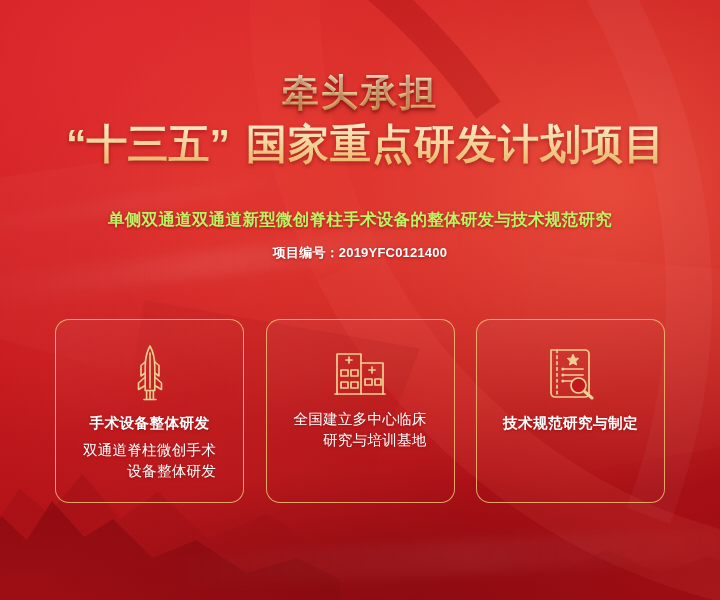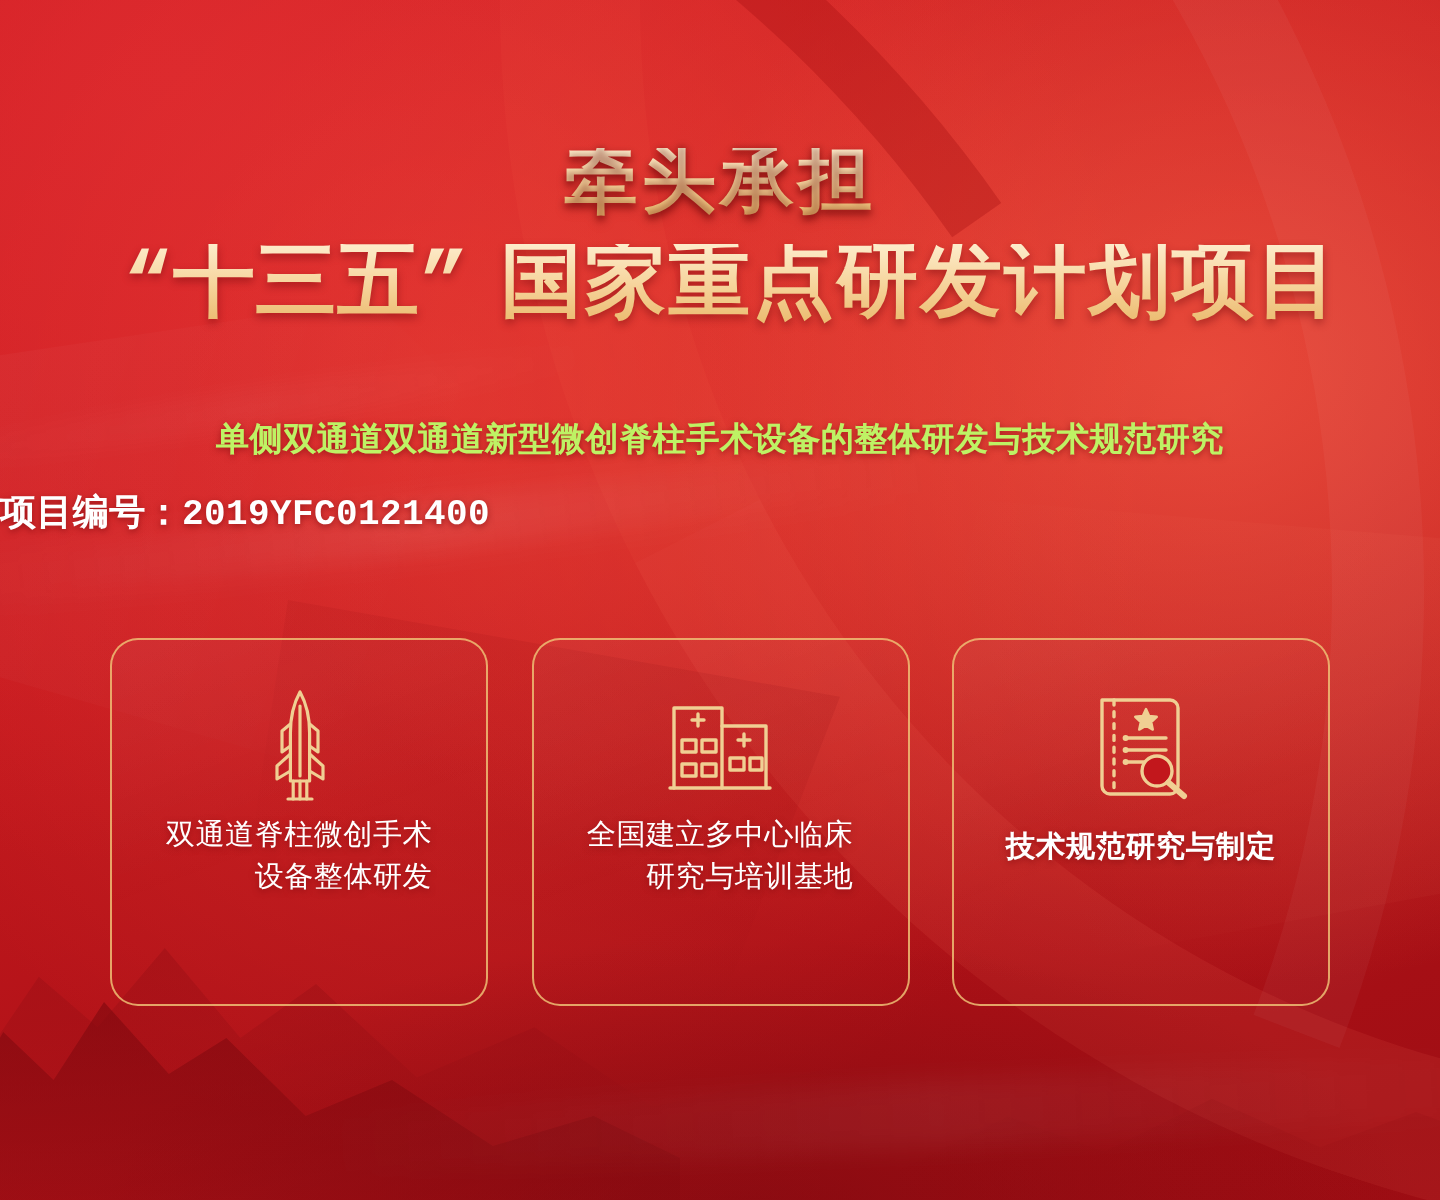--- a/index.html
+++ b/index.html
@@ -6,21 +6,21 @@
   html, body {
     margin: 0;
     padding: 0;
     background: #000;
   }
   #banner {
     position: relative;
     width: 720px;
     height: 600px;
     overflow: hidden;
-    font-family: Liberation Mono, monospace;
+    font-family: Liberation Sans, sans-serif;
     background: #c2171c;
     user-select: none;
   }
 
   
   .bg-base {
     position: absolute;
     inset: 0;
     background:
       radial-gradient(120% 90% at 82% 30%, #e03a2e 0%, rgba(224,58,46,0) 58%),
@@ -173,22 +173,23 @@
     font-weight: 700;
     letter-spacing: .3px;
     color: #bef264;
     text-shadow: 0 1px 3px rgba(110,5,10,.55);
     white-space: nowrap;
   }
   .projectno {
     position: absolute;
     left: 0; right: 0;
     top: 244px;
+    text-align: center;
     z-index: 5;
-    font-size: 18px;
+    font-size: 13px;
     font-weight: 700;
     letter-spacing: .2px;
     color: #ffffff;
     text-shadow: 0 1px 3px rgba(110,5,10,.55);
   }
 
   
   .cards {
     position: absolute;
     left: 55px;
@@ -280,20 +281,21 @@
           <path d="M17 2 C13.4 8.5 12.2 15 12.2 22.5 L12.2 46.5 L21.8 46.5 L21.8 22.5 C21.8 15 20.6 8.5 17 2 Z"></path>
           <path d="M12.2 18 L8 21.5 L8 32 L12.2 29"></path>
           <path d="M21.8 18 L26 21.5 L26 32 L21.8 29"></path>
           <path d="M12.2 33 L5.5 39 L5.5 45.5 L12.2 41.5"></path>
           <path d="M21.8 33 L28.5 39 L28.5 45.5 L21.8 41.5"></path>
           <path d="M13.6 46.5 L13.6 55.5 M17 46.5 L17 55.5 M20.4 46.5 L20.4 55.5"></path>
           <path d="M11 55.5 L23 55.5"></path>
           <path d="M17 9 L17 44"></path>
         </svg>
       </div>
+      <div class="card-title">手术设备整体研发</div>
       <div class="card-body">双通道脊柱微创手术
 设备整体研发</div>
     </div>
 
     <div class="card">
       <div class="card-icon">
         <svg width="52" height="48" viewBox="0 0 52 48" fill="none" stroke="#f0cf93" stroke-width="1.7" stroke-linejoin="round" stroke-linecap="round">
           <path d="M3 45 L3 5 L27 5 L27 45"></path>
           <path d="M27 14 L49 14 L49 45"></path>
           <path d="M1 45 L51 45"></path>

